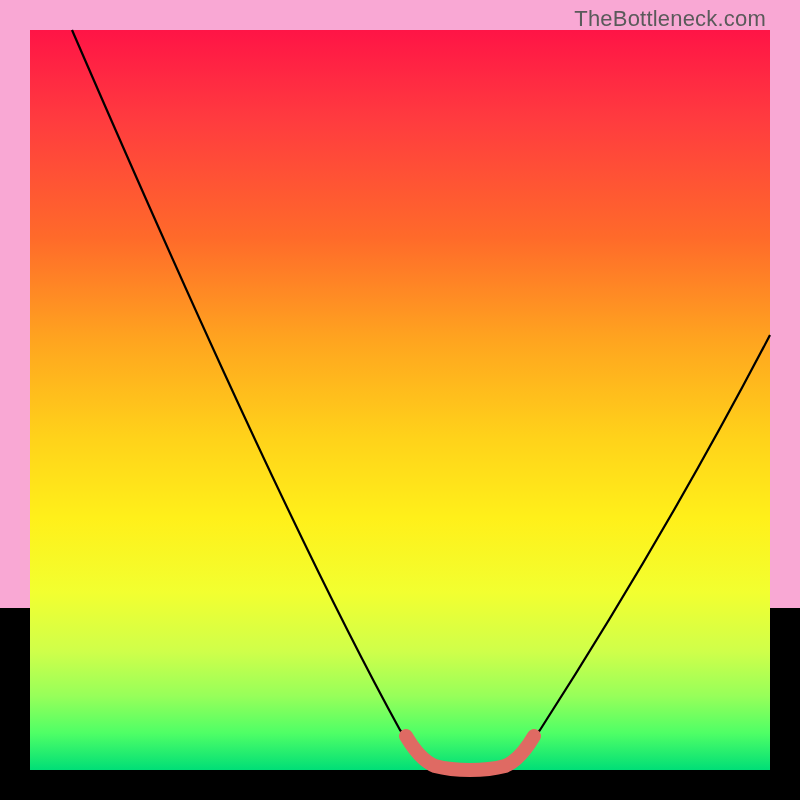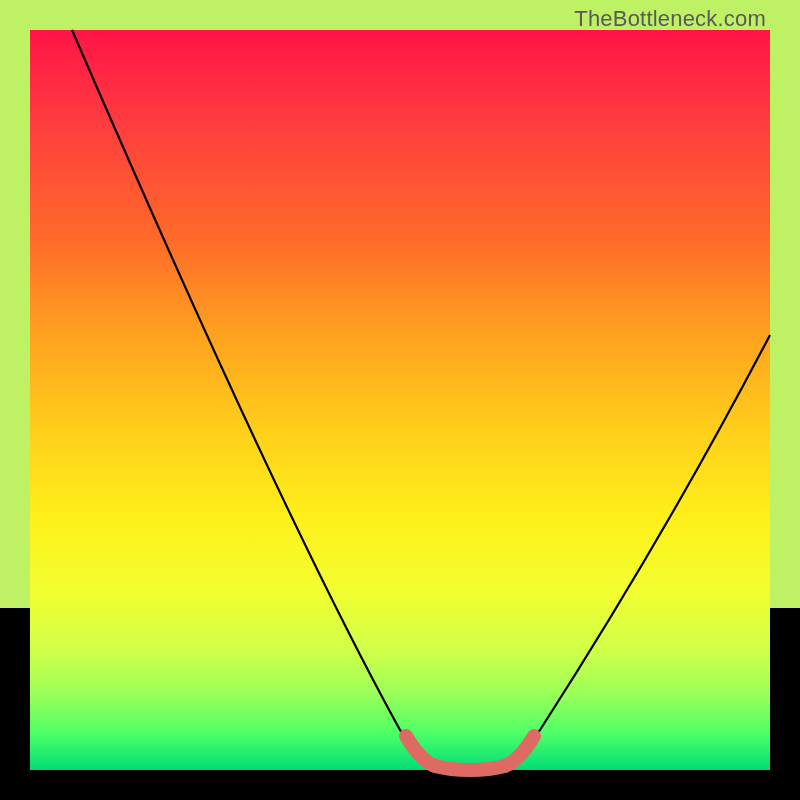--- a/index.html
+++ b/index.html
@@ -10,21 +10,21 @@
     background: #000;
     font-family: Arial, Helvetica, sans-serif;
     overflow: hidden;
   }
   .frame {
     position: absolute;
     left: 0;
     top: 0;
     width: 800px;
     height: 608px;
-    background: #bef264;
+    background: #f9a8d4;
   }
   .plot-area {
     position: absolute;
     left: 30px;
     top: 30px;
     width: 740px;
     height: 740px;
     
     background: linear-gradient(
       to bottom,

